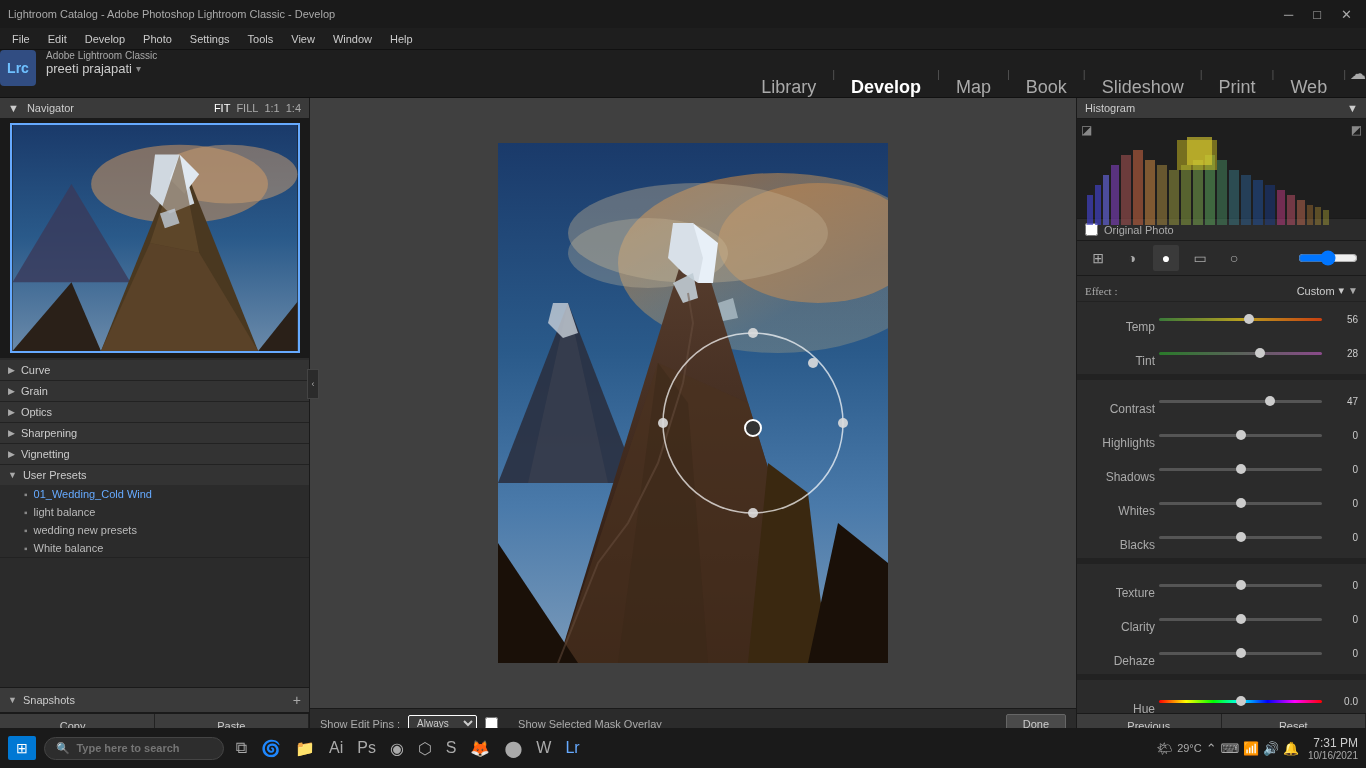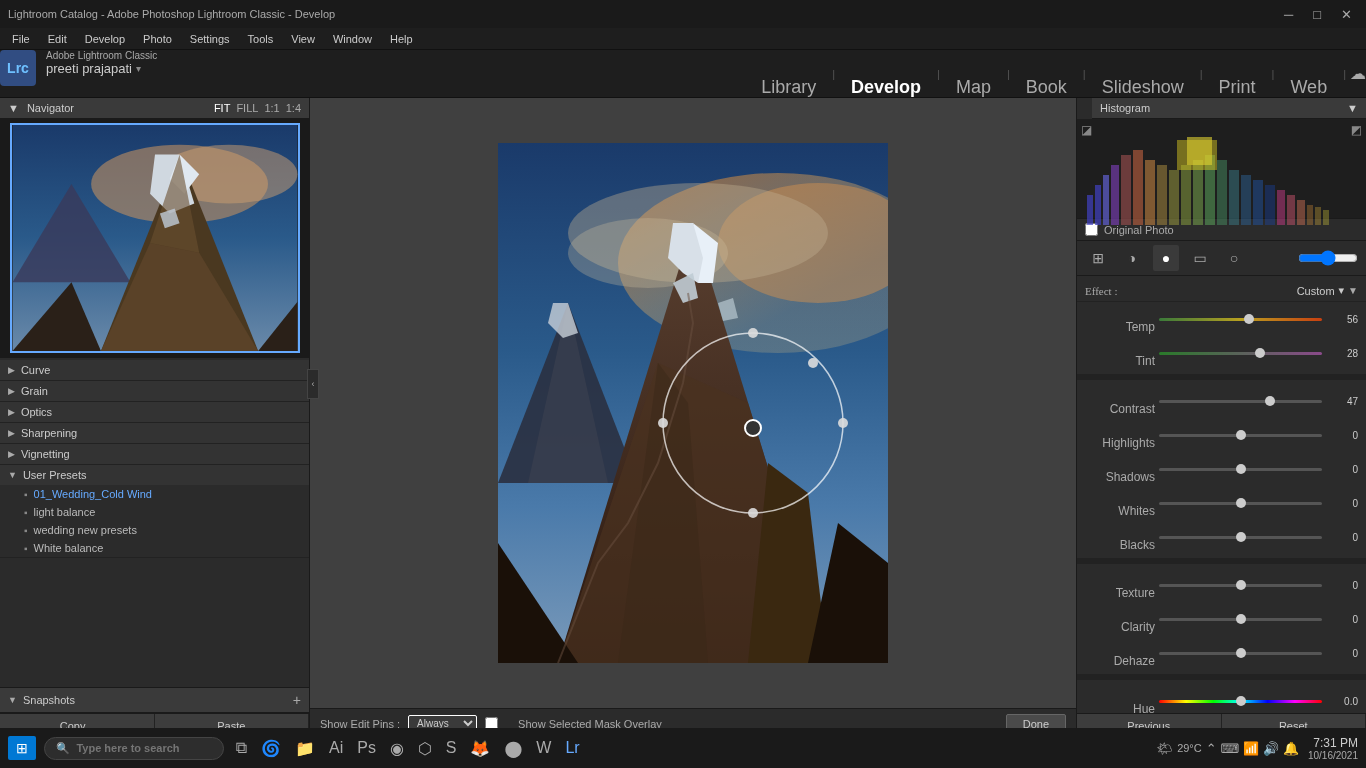--- a/index.html
+++ b/index.html
@@ -238,21 +238,20 @@
 
     
     #histogram-header {
       background: #3a3a3a;
       padding: 4px 8px;
       display: flex;
       align-items: center;
       justify-content: space-between;
       font-size: 11px;
       border-bottom: 1px solid #1a1a1a;
-      margin-left: 15px;
     }
     #histogram-area {
       background: #1e1e1e;
       height: 100px;
       position: relative;
       border-bottom: 1px solid #1a1a1a;
     }
     .hist-icons {
       position: absolute;
       top: 4px;

